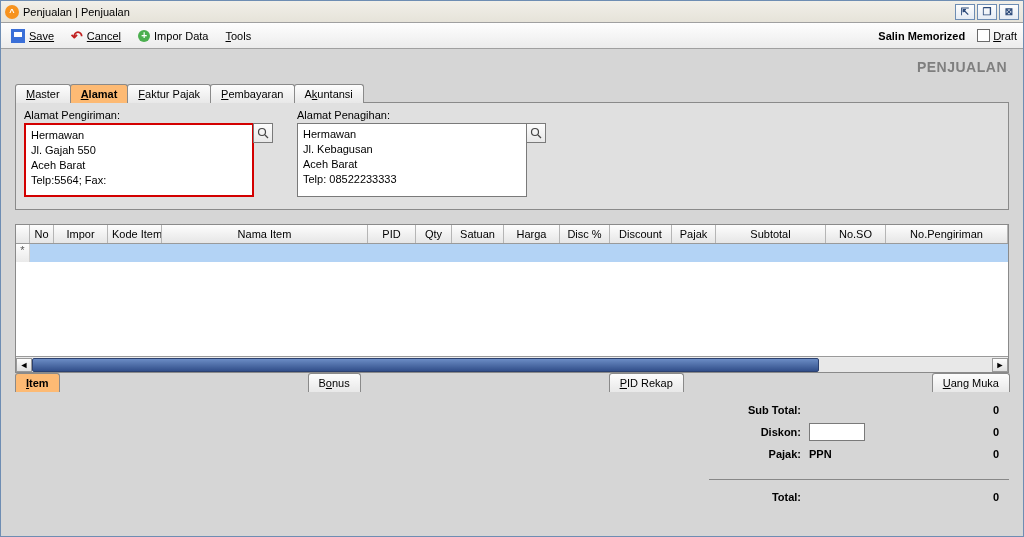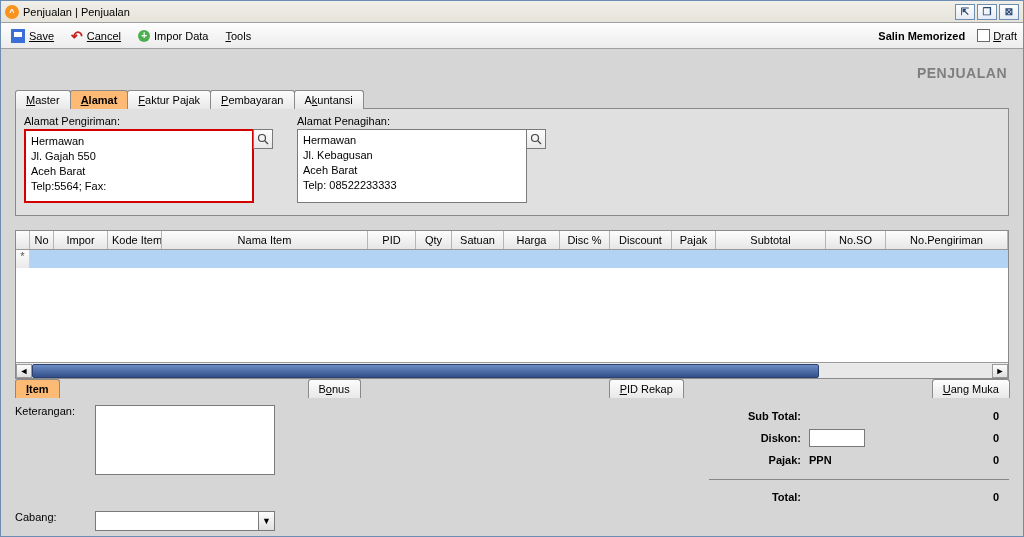--- a/index.html
+++ b/index.html
@@ -7,21 +7,21 @@
   .window { width: 1024px; height: 537px; border: 1px solid #6e8db3; background: #d6d6d6; position: relative; }
   .titlebar { height: 22px; background: linear-gradient(#f1efe9, #e6e3d9); border-bottom: 1px solid #a0a0a0; display: flex; align-items: center; padding: 0 4px; justify-content: space-between; }
   .titlebar-left { display: flex; align-items: center; gap: 4px; }
   .title-icon { width: 14px; height: 14px; background: #f7931e; border-radius: 50%; display: inline-flex; align-items: center; justify-content: center; color: #fff; font-weight: bold; font-size: 9px; }
   .titlebar-right { display: flex; gap: 2px; }
   .win-btn { width: 20px; height: 16px; border: 1px solid #6e8db3; background: linear-gradient(#fdfdfd,#e6ecf4); display:flex;align-items:center;justify-content:center; cursor:pointer; font-size:10px; color:#2c4a7a; font-weight:bold;}
   .toolbar { height: 26px; background: linear-gradient(#fefefe,#ececec); border-bottom: 1px solid #a0a0a0; display:flex; align-items:center; padding: 0 6px; gap: 9px; }
   .tbtn { display:flex; align-items:center; gap:4px; cursor:pointer; padding:2px 4px; }
   .tbtn u { text-decoration: underline; }
   .toolbar-right { margin-left:auto; display:flex; align-items:center; gap:8px; }
-  .heading-bar { text-align:right; padding: 16px 16px 2px; font-size:14px; font-weight:bold; color:#7f7f7f; letter-spacing:0.5px; }
+  .heading-bar { text-align:right; padding: 10px 16px 2px; font-size:14px; font-weight:bold; color:#7f7f7f; letter-spacing:0.5px; }
   .content { position: relative; padding: 0 14px 10px 14px; }
   .tabs { display:flex; margin-top:6px; }
   .tab { padding:3px 10px; border:1px solid #8a8a8a; border-bottom:none; background:linear-gradient(#fdfdfd,#e8e8e8); margin-right:-1px; border-radius:3px 3px 0 0; cursor:pointer; position:relative; top:1px; }
   .tab.active { background:#fdba74; font-weight:bold; z-index:2; }
   .panel { border:1px solid #8a8a8a; background:#e0e0e0; padding:6px 8px 12px 8px; }
   .addr-row { display:flex; gap:24px; }
   .addr-col { }
   .addr-label { margin-bottom:2px; }
   .addr-box-wrap { display:flex; align-items:flex-start; }
   .addr-box { width:230px; height:74px; background:#fff; border:1px solid #7a7a7a; padding:3px 5px; line-height:1.35; white-space:pre; }
@@ -43,21 +43,21 @@
   .footer-left { display:grid; grid-template-columns:80px 190px; row-gap:36px; align-items:start; }
   .ket-box { width:180px; height:70px; background:#fff; border:1px solid #7a7a7a; }
   .combo { width:180px; height:20px; background:#fff; border:1px solid #7a7a7a; display:flex; align-items:center; justify-content:flex-end; }
   .combo-arrow { width:16px; height:100%; border-left:1px solid #7a7a7a; background:linear-gradient(#fdfdfd,#e0e0e0); display:flex;align-items:center;justify-content:center; font-size:9px;}
   .summary { margin-left:auto; width:300px; }
   .sum-row { display:flex; align-items:center; height:22px; }
   .sum-label { flex:0 0 100px; text-align:right; font-weight:bold; padding-right:8px; }
   .sum-mid { flex:0 0 74px; }
   .sum-val { flex:1; text-align:right; padding-right:10px; font-weight:bold; }
   .disc-input { width:56px; height:18px; border:1px solid #7a7a7a; background:#fff; }
-  .sum-row.top-border { border-top:1px solid #888; margin-top:8px; padding-top:12px;align-items:center; }
+  .sum-row.top-border { border-top:1px solid #888; margin-top:14px; padding-top:12px;align-items:center; }
   .icon-save { width:14px; height:14px; background:#3a6fd8; position:relative; }
   .icon-save::after { content:""; position:absolute; left:3px; top:3px; width:8px; height:5px; background:#fff; }
   .icon-cancel { color:#c02020; font-weight:bold; font-size:14px; }
   .icon-impor { width:12px;height:12px; border-radius:50%; background:#4caf50; color:#fff; display:flex;align-items:center;justify-content:center;font-weight:bold;font-size:10px;}
   .chk { width:13px; height:13px; border:1px solid #6a6a6a; background:#fff; }
   svg { display:block; }
 </style>
 </head>
 <body>
 
@@ -183,28 +183,20 @@
     </div>
 
     <div class="bottom-tabs">
       <div class="tab active"><u>I</u>tem</div>
       <div class="tab">B<u>o</u>nus</div>
       <div class="tab"><u>P</u>ID Rekap</div>
       <div class="tab"><u>U</u>ang Muka</div>
     </div>
 
     <div class="footer">
-      <div class="footer-left">
-        <div>Keterangan:</div>
-        <div class="ket-box"></div>
-        <div>Cabang:</div>
-        <div class="combo">
-          <div class="combo-arrow">▼</div>
-        </div>
-      </div>
 
       <div class="summary">
         <div class="sum-row">
           <div class="sum-label">Sub Total:</div>
           <div class="sum-mid"></div>
           <div class="sum-val">0</div>
         </div>
         <div class="sum-row">
           <div class="sum-label">Diskon:</div>
           <div class="sum-mid"><input class="disc-input" style=""></div>

